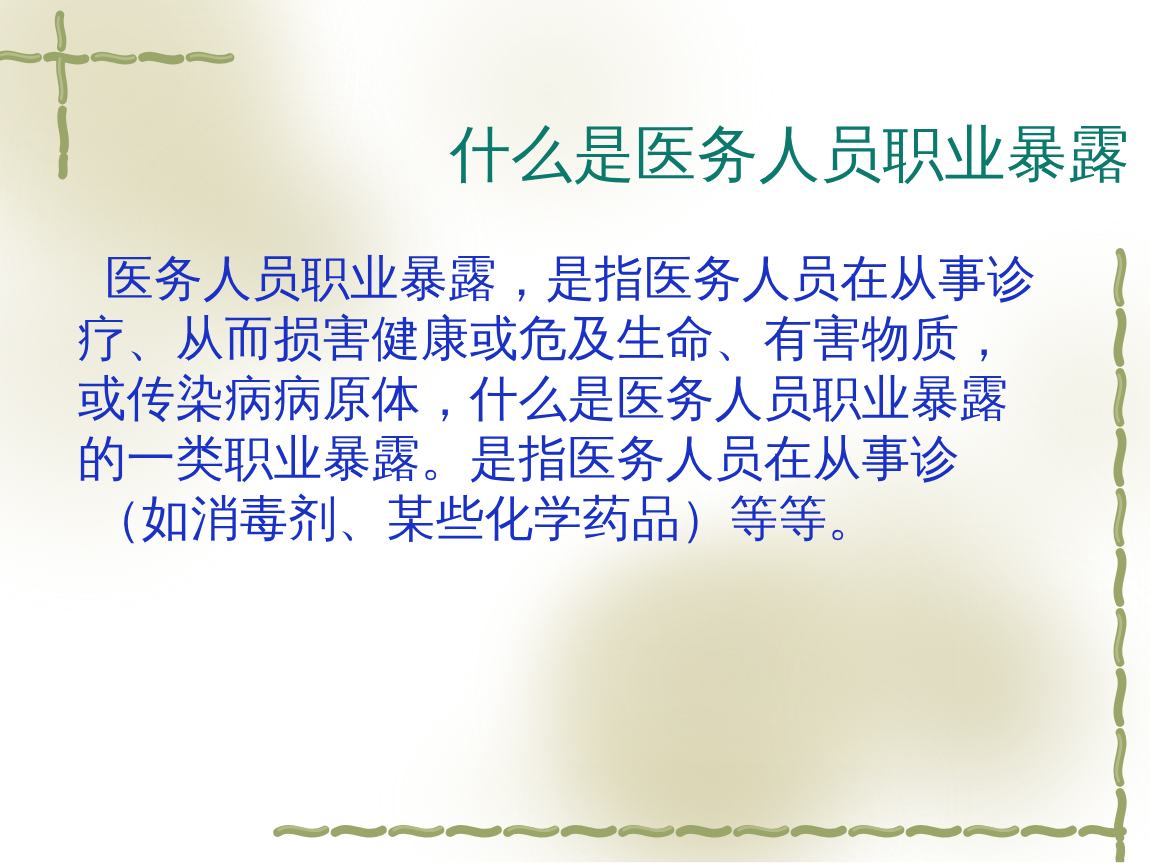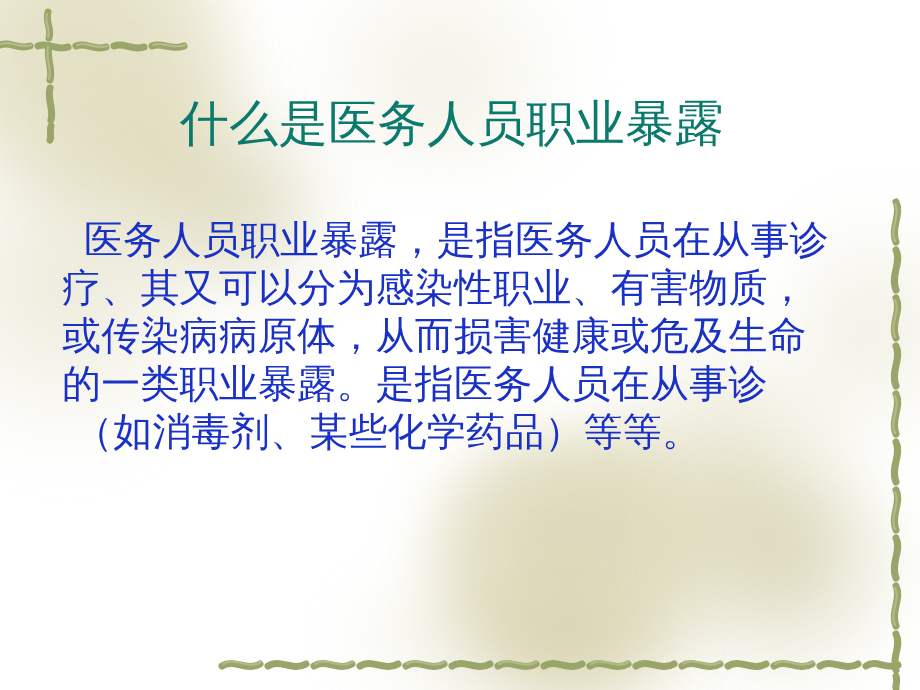--- a/index.html
+++ b/index.html
@@ -112,36 +112,36 @@
   .deco-bottom  { left: 218px; top: 640px; }
   .deco-right    { left: 878px; top: 198px; }
 
   
   .title {
     position: absolute;
     z-index: 3;
     left: 0;
     right: 0;
     top: 96px;
-    text-align: center;
+    text-align: right;
     font-family: "Liberation Serif", "DejaVu Serif", serif;
     font-size: 49px;
     line-height: 56px;
     letter-spacing: 0.5px;
     color: #0b7a6d;
     white-space: nowrap;
     padding-right: 16px;
   }
 
   
   .body-block {
     position: absolute;
     z-index: 3;
     left: 62px;
-    top: 216px;
+    top: 200px;
     width: 820px;
   }
   .body-line {
     font-family: "Liberation Serif", "DejaVu Serif", serif;
     font-size: 39px;
     line-height: 48px;
     color: #1a31c6;
     white-space: nowrap;
     letter-spacing: 0.2px;
   }
@@ -245,19 +245,19 @@
         <path d="M17 294 C23 305, 11 319, 17 331"></path>
         <path d="M17 390 C23 401, 11 415, 17 427"></path>
       </g>
     </svg>
   </div>
 
   <div class="title">什么是医务人员职业暴露</div>
 
   <div class="body-block">
     <div class="body-line indent-1">医务人员职业暴露，是指医务人员在从事诊</div>
-    <div class="body-line">疗、其又可以分为感染性职业、有害物质，</div>
-    <div class="body-line">或传染病病原体，从而损害健康或危及生命</div>
+    <div class="body-line">疗、从而损害健康或危及生命、有害物质，</div>
+    <div class="body-line">或传染病病原体，什么是医务人员职业暴露</div>
     <div class="body-line">的一类职业暴露。是指医务人员在从事诊</div>
     <div class="body-line indent-2">（如消毒剂、某些化学药品）等等。</div>
   </div>
 
 </div>
 
 </body></html>

